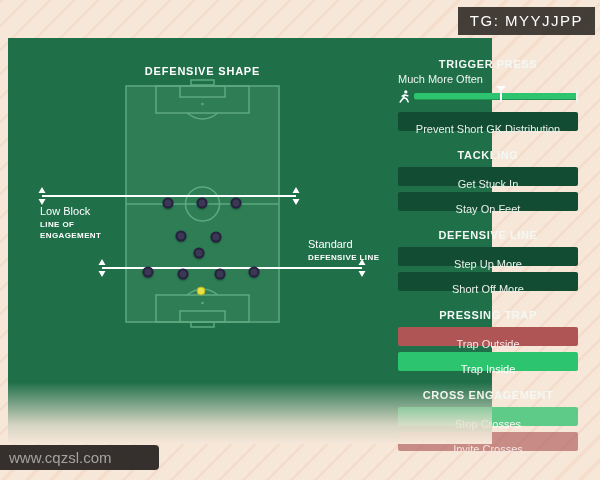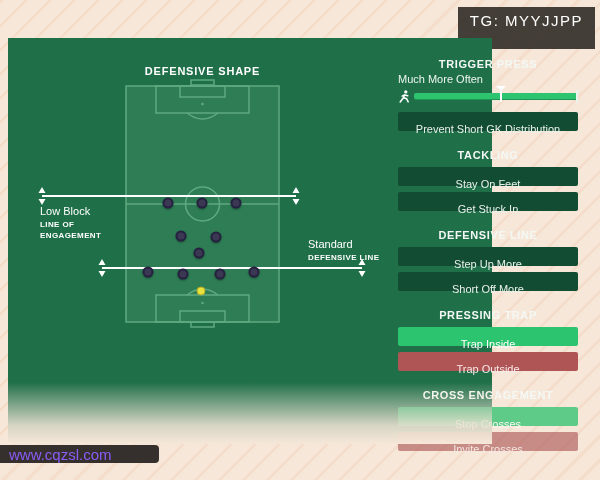--- a/index.html
+++ b/index.html
@@ -13,27 +13,27 @@
     position:relative;width:600px;height:480px;overflow:hidden;
     background:
       repeating-linear-gradient(135deg, rgba(235,175,130,0.16) 0 3px, rgba(0,0,0,0) 3px 17px),
       #f6e7d9;
   }
   
   .tg-badge{
     position:absolute;top:7px;right:5px;
     background:rgba(48,43,38,0.9);
     color:#fff;font-size:15px;letter-spacing:1.5px;
-    padding:5px 12px 20px;
+    padding:5px 12px 6px;
   }
   .watermark{
-    position:absolute;left:0;top:445px;width:150px;height:18px;
+    position:absolute;left:0;top:445px;width:150px;height:25px;
     background:rgba(36,33,30,0.92);
     border-radius:0 4px 4px 0;
-    color:#8b5cf6;font-size:15px;
+    color:#a3a3a3;font-size:15px;
     display:flex;align-items:center;padding-left:9px;
   }
   
   .panel{
     position:absolute;left:8px;top:38px;width:484px;height:406px;
     background:#1f6f49;
   }
   .fade{
     position:absolute;left:0;right:0;bottom:0;height:62px;
     background:linear-gradient(to bottom, rgba(246,231,217,0), rgba(246,231,217,0.85) 70%, #f6e7d9);
@@ -174,30 +174,30 @@
             <path d="M2 11 L5 7.2 L6 4.6 L9 5.4 M6 4.6 L3.8 5.6 M5.3 7.2 L7.9 8 L9.4 11" stroke="#ffffff" stroke-width="1.4" fill="none" stroke-linecap="round"></path>
           </svg>
         </span>
         <div class="track">
           <div class="slider-marker" id="slider-marker" style="left: 53%;"></div>
         </div>
       </div>
       <button class="btn gap">Prevent Short GK Distribution</button>
 
       <div class="sec-heading">TACKLING</div>
+      <button class="btn">Get Stuck In</button>
       <button class="btn">Stay On Feet</button>
-      <button class="btn">Get Stuck In</button>
 
       <div class="sec-heading">DEFENSIVE LINE</div>
       <button class="btn">Step Up More</button>
       <button class="btn">Short Off More</button>
 
       <div class="sec-heading">PRESSING TRAP</div>
+      <button class="btn negative">Trap Outside</button>
       <button class="btn selected">Trap Inside</button>
-      <button class="btn negative">Trap Outside</button>
 
       <div class="sec-heading">CROSS ENGAGEMENT</div>
       <button class="btn faded-sel">Stop Crosses</button>
       <button class="btn faded-neg">Invite Crosses</button>
 
     </div>
 
     <div class="fade"></div>
   </div>
 

